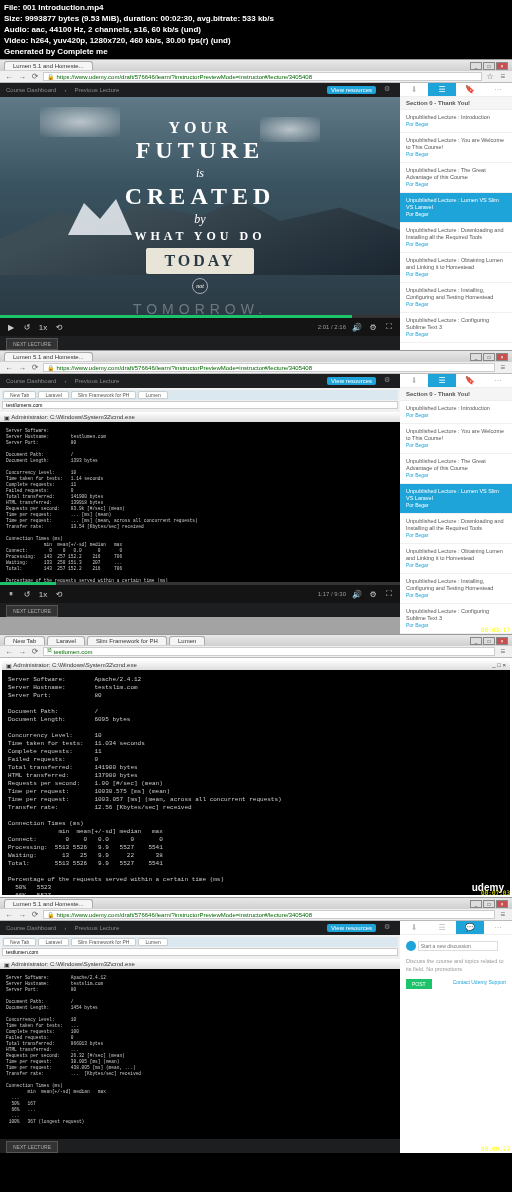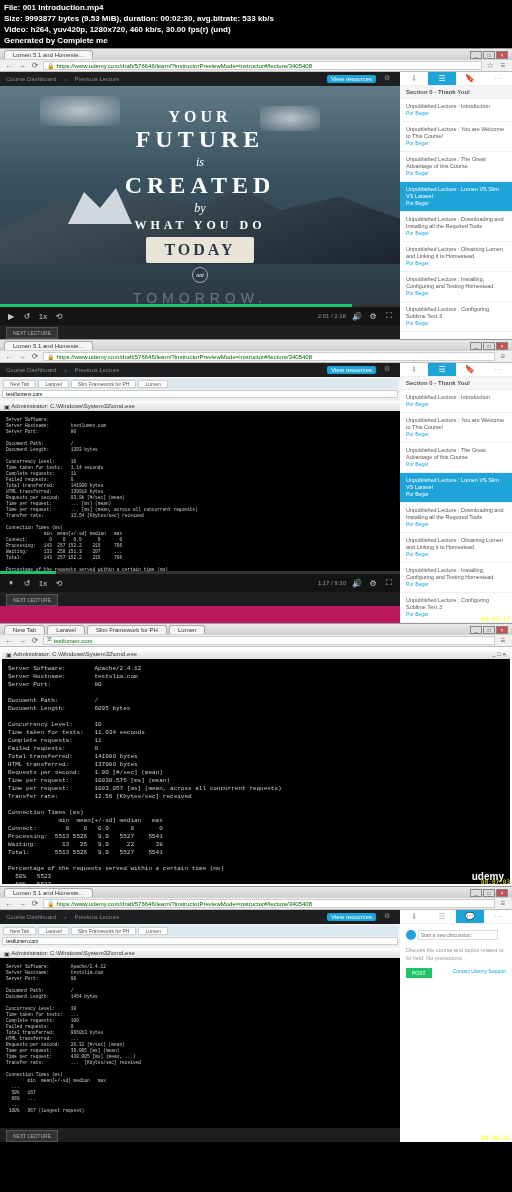--- a/index.html
+++ b/index.html
@@ -13,21 +13,21 @@
 .window-ctrls { margin-left: auto; display: flex; gap: 1px; }
 .wc { width: 12px; height: 8px; background: #ddd; border: 1px solid #888; font-size: 5px; text-align: center; }
 .wc.close { background: #c75050; color: #fff; }
 .addr-bar { background: #f0f0f0; height: 12px; display: flex; align-items: center; padding: 0 4px; gap: 3px; border-bottom: 1px solid #bbb; }
 .nav-btn { width: 10px; height: 10px; color: #666; font-size: 8px; text-align: center; line-height: 10px; }
 .url-field { flex: 1; background: #fff; border: 1px solid #ccc; height: 9px; font-size: 6px; padding: 0 3px; color: #060; display: flex; align-items: center; }
 .lock { color: #0a0; margin-right: 2px; font-size: 6px; }
 
 
 .udemy-row { display: flex; background: #1f2224; }
-.video-area { flex: 1; background: #be185d; position: relative; }
+.video-area { flex: 1; background: #a3a3a3; position: relative; }
 .top-dark-bar { background: #1d1e20; height: 14px; display: flex; align-items: center; padding: 0 6px; color: #888; font-size: 6px; gap: 8px; }
 .view-res { margin-left: auto; background: #1ea4d9; color: #fff; padding: 1px 4px; font-size: 6px; border-radius: 2px; }
 .gear-btn { width: 10px; height: 10px; color: #888; font-size: 7px; }
 .video-frame { position: relative; background: #000; }
 
 
 .poster { height: 218px; background: linear-gradient(180deg, #607a88 0%, #3a5360 40%, #2a3a44 100%); position: relative; overflow: hidden; display: flex; flex-direction: column; align-items: center; justify-content: center; color: #fff; text-align: center; }
 .cloud { position: absolute; background: radial-gradient(ellipse, rgba(255,255,255,0.6), rgba(255,255,255,0)); }
 .c1 { width: 80px; height: 30px; top: 10px; left: 40px; }
 .c2 { width: 60px; height: 25px; top: 20px; right: 80px; }
@@ -80,20 +80,21 @@
 .udemy-logo { position: absolute; bottom: 4px; right: 8px; color: #fff; font-size: 10px; font-weight: bold; }
 .timestamp-corner { position: absolute; bottom: 1px; right: 2px; color: #ff0; font-size: 6px; font-family: monospace; }
 .foot-bar { height: 14px; background: #1d1e20; }
 </style>
 </head>
 <body>
 
 <div class="meta-header">
   <div>File: 001 Introduction.mp4</div>
   <div>Size: 9993877 bytes (9.53 MiB), duration: 00:02:30, avg.bitrate: 533 kb/s</div>
+  <div>Audio: aac, 44100 Hz, 2 channels, s16, 60 kb/s (und)</div>
   <div>Video: h264, yuv420p, 1280x720, 460 kb/s, 30.00 fps(r) (und)</div>
   <div>Generated by Complete me</div>
 </div>
 
 <div class="segment">
   <div class="browser-top">
     <div class="browser-tab"><span>Lumen 5.1 and Homeste...</span></div>
     <div class="window-ctrls">
       <div class="wc">_</div>
       <div class="wc">□</div>

